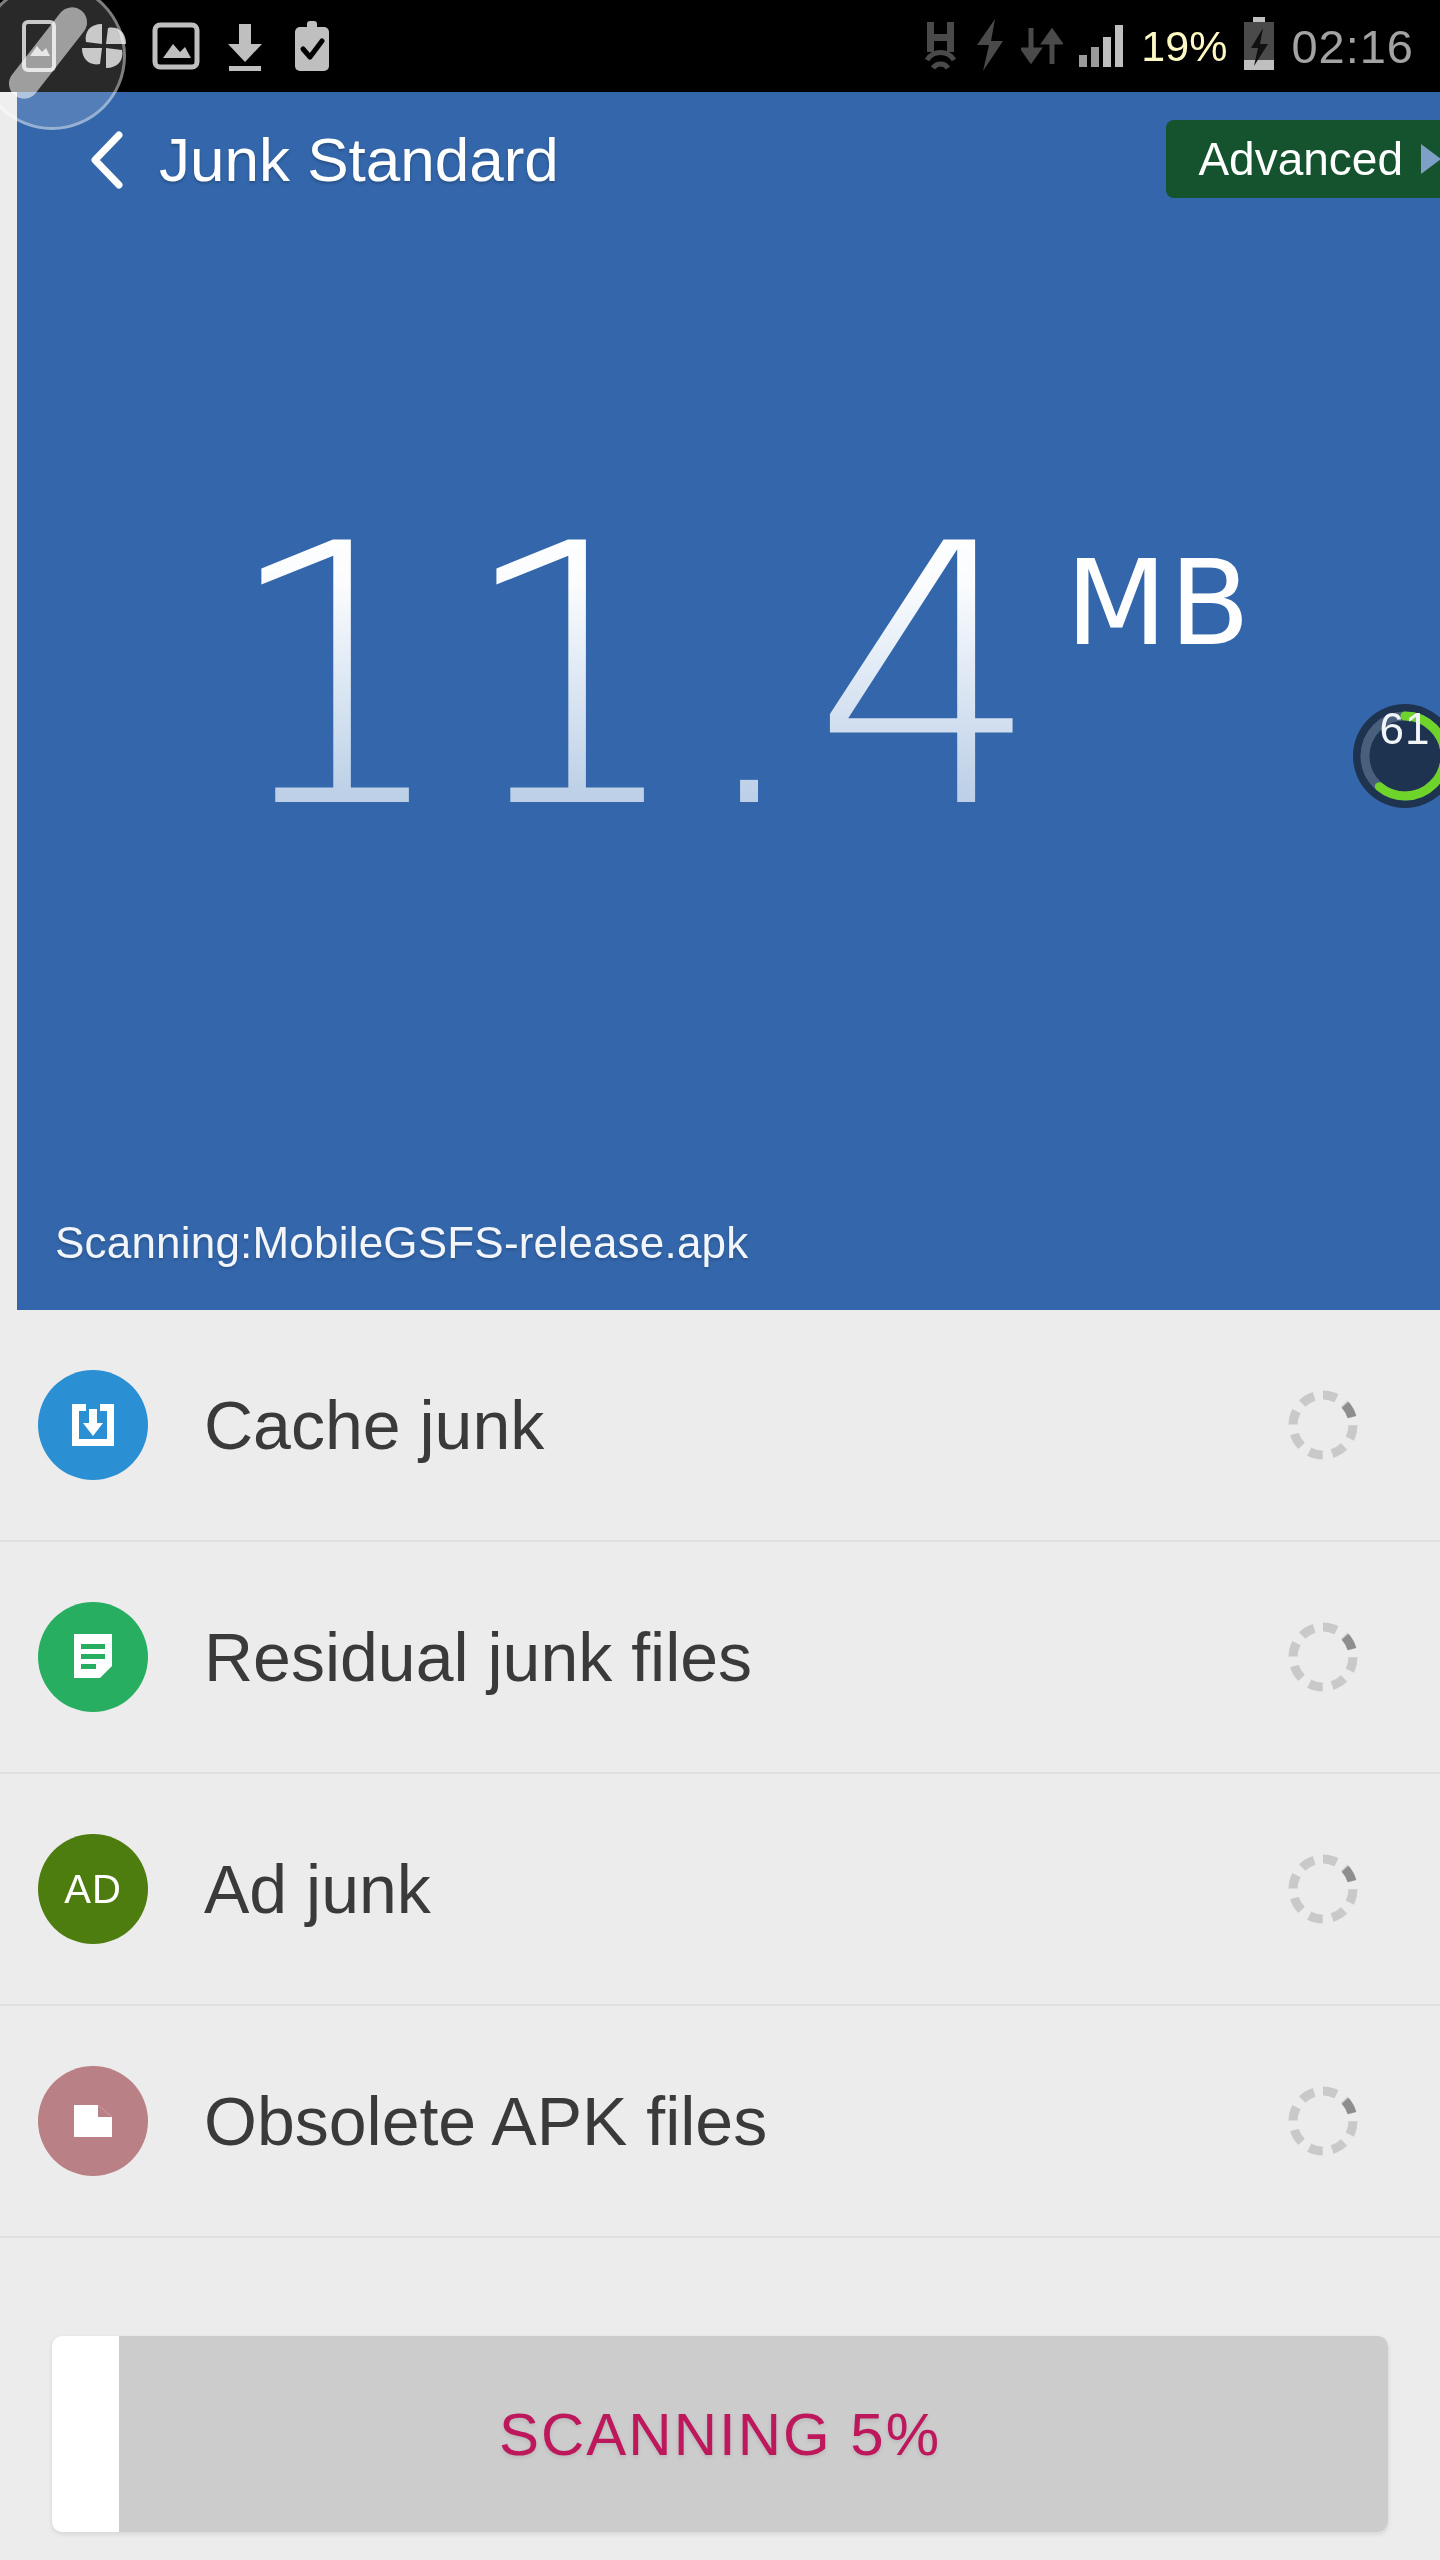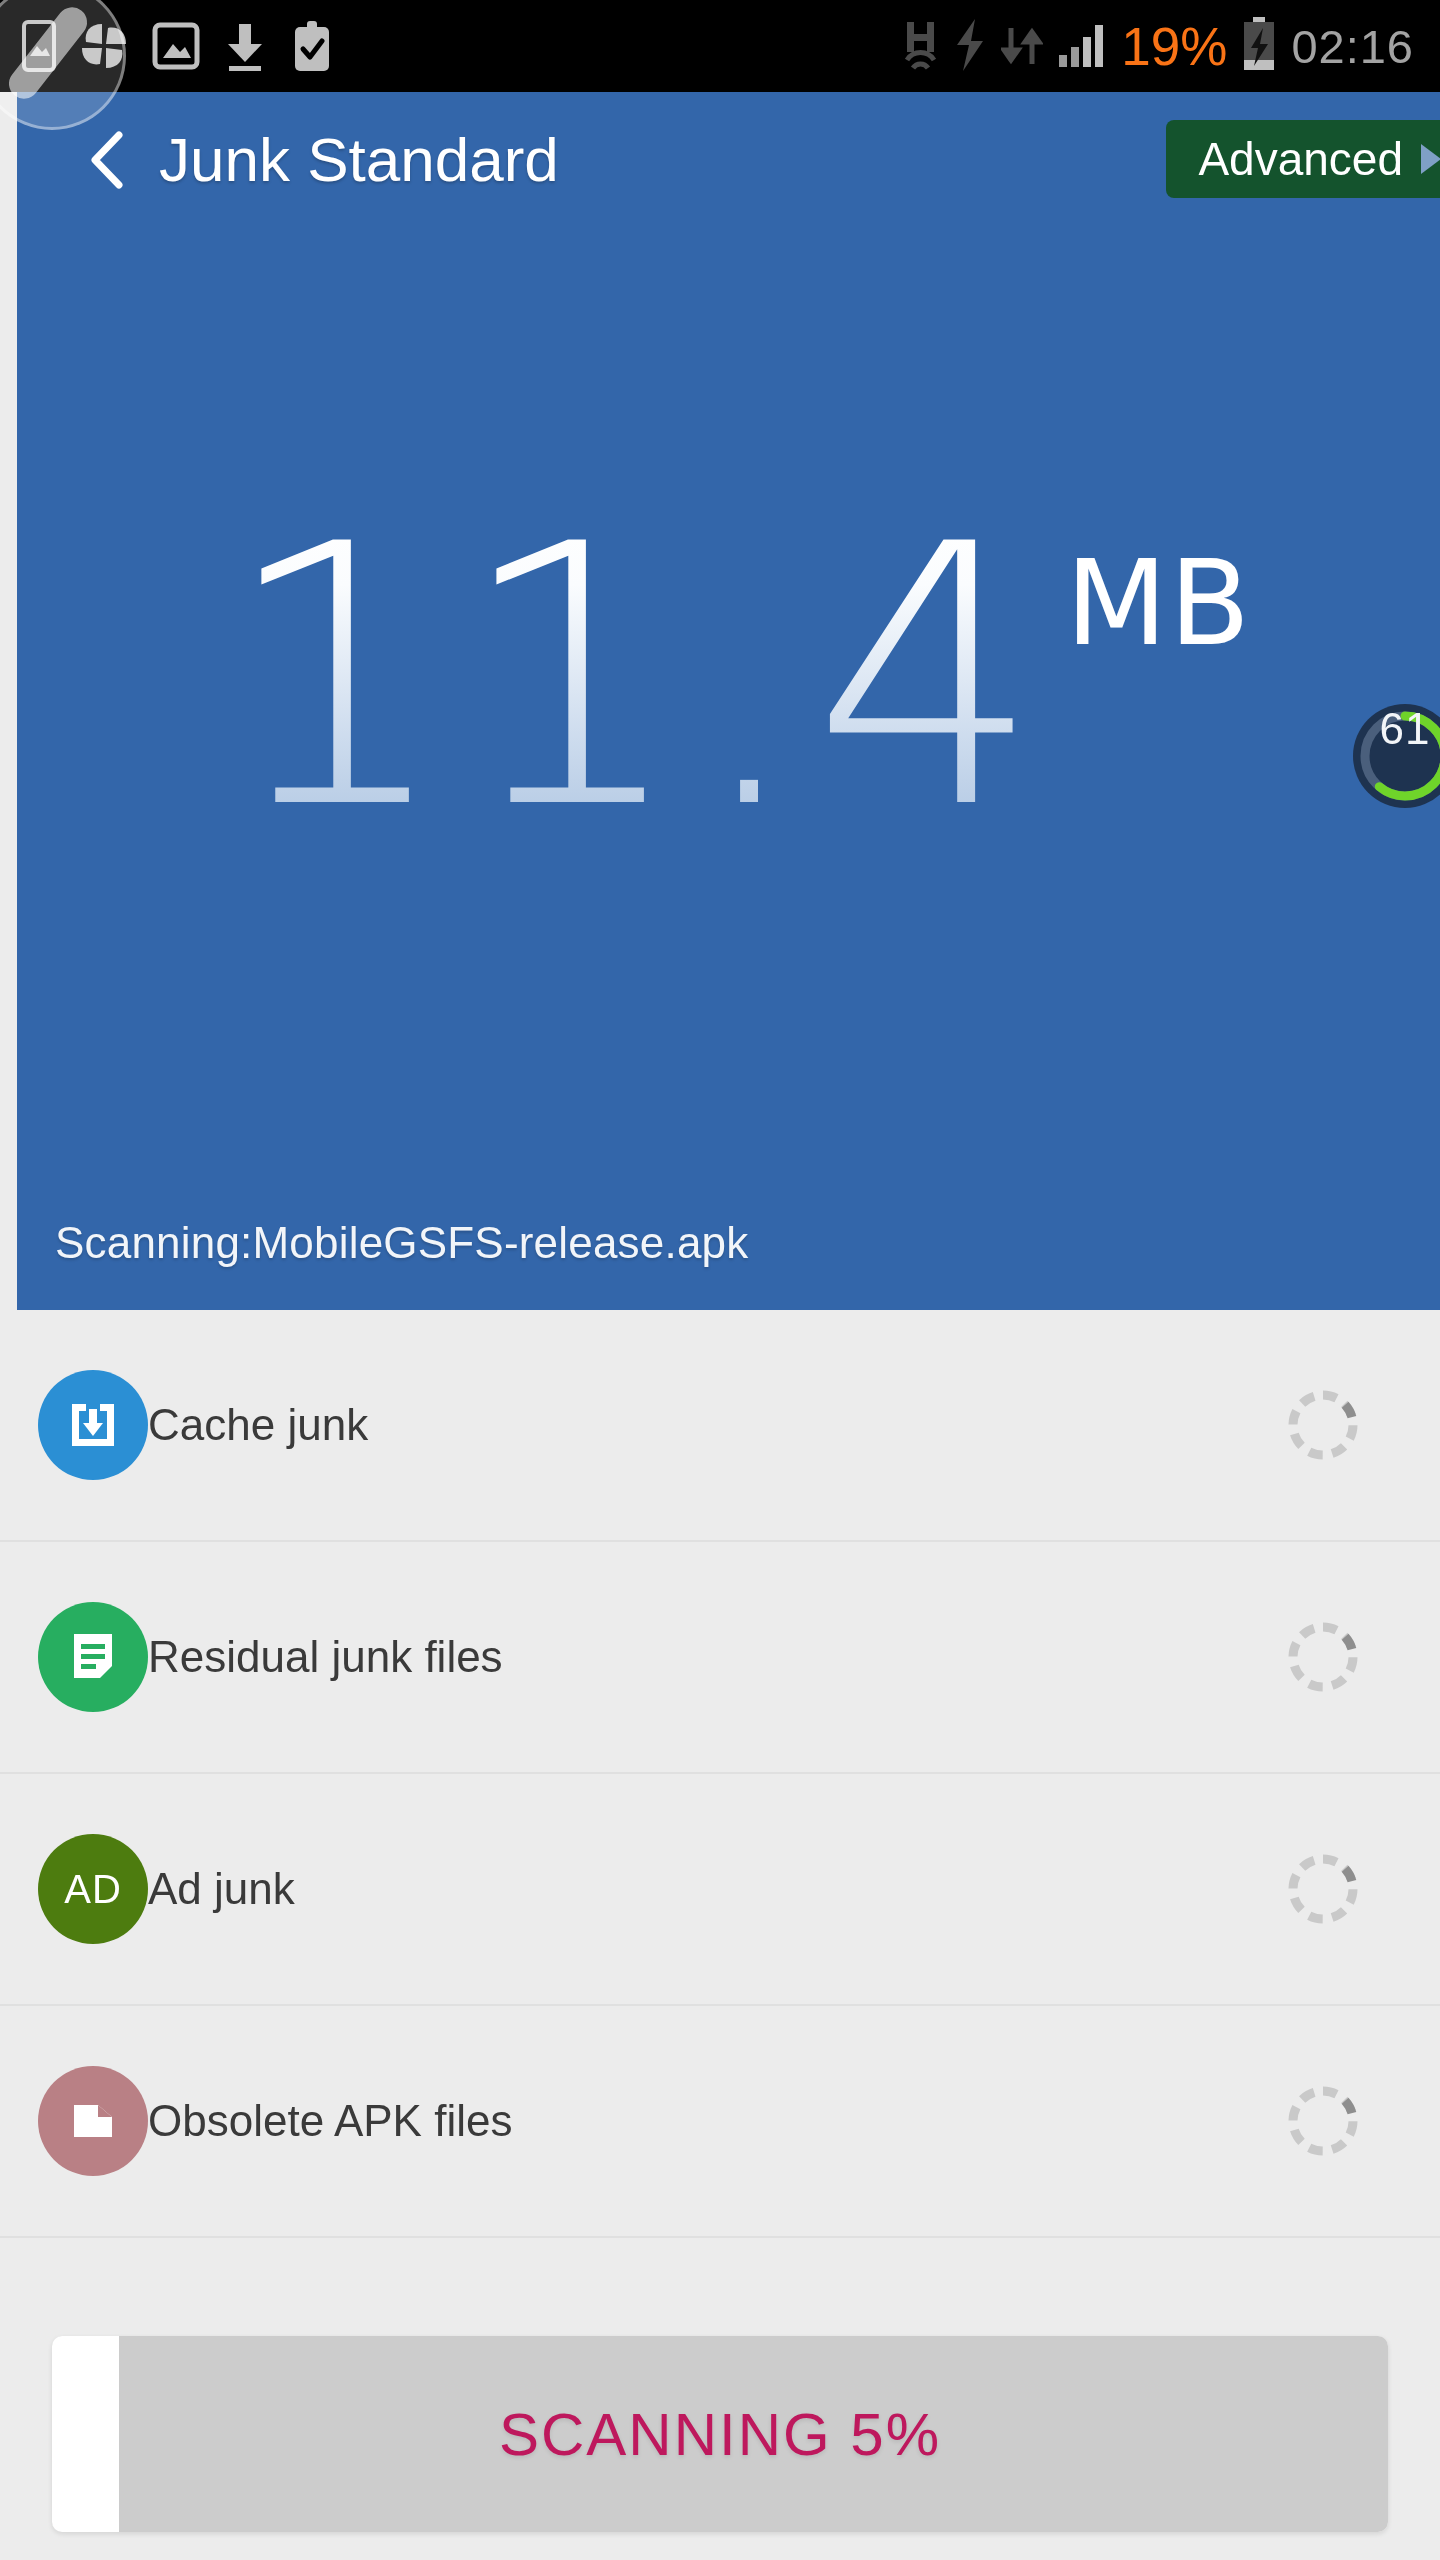--- a/index.html
+++ b/index.html
@@ -13,21 +13,21 @@
 
   
   #statusbar{
     position:absolute; left:0; top:0; width:1440px; height:92px;
     background:#000; display:flex; align-items:center;
   }
   .sb-left{ display:flex; align-items:center; gap:22px; padding-left:22px; }
   .sb-right{ margin-left:auto; display:flex; align-items:center; gap:14px; padding-right:26px; }
   .sb-ico{ display:block; fill:#BFBFBF; }
   .sb-ico-d{ display:block; fill:#4A4A4A; }
-  .sb-batt-text{ color:#f97316; font-size:53px; letter-spacing:0px; }
+  .sb-batt-text{ color:#fef9c3; font-size:43px; letter-spacing:0px; }
   .sb-time{ color:#a3a3a3; font-size:47px; letter-spacing:1px; }
 
   
   #hero{
     position:absolute; left:0; top:92px; width:1440px; height:1218px;
     background:#3366AA;
     margin-left:17px;
   }
   #appbar{
     position:absolute; left:0; top:0; width:1440px; height:135px;
@@ -96,21 +96,21 @@
   }
   .junk-row{
     position:relative; height:232px; display:flex; align-items:center;
     border-bottom:2px solid #E0E0E0; background:#ECECEC;
   }
   .row-icon{
     margin-left:38px; width:110px; height:110px; border-radius:50%;
     display:flex; align-items:center; justify-content:center; flex:none;
   }
   .row-label{
-    color:#3A3A3A; font-size:44px; white-space:nowrap;
+    margin-left:56px; color:#3A3A3A; font-size:68px; white-space:nowrap;
   }
   .row-spinner{
     margin-left:auto; margin-right:78px; width:78px; height:78px; flex:none;
   }
   .ad-text{ color:#fff; font-size:40px; letter-spacing:1px; font-weight:400; }
 
   
   #scan-bar-wrap{
     position:absolute; left:0; bottom:0; width:1440px; height:236px;
     background:#ECECEC;

